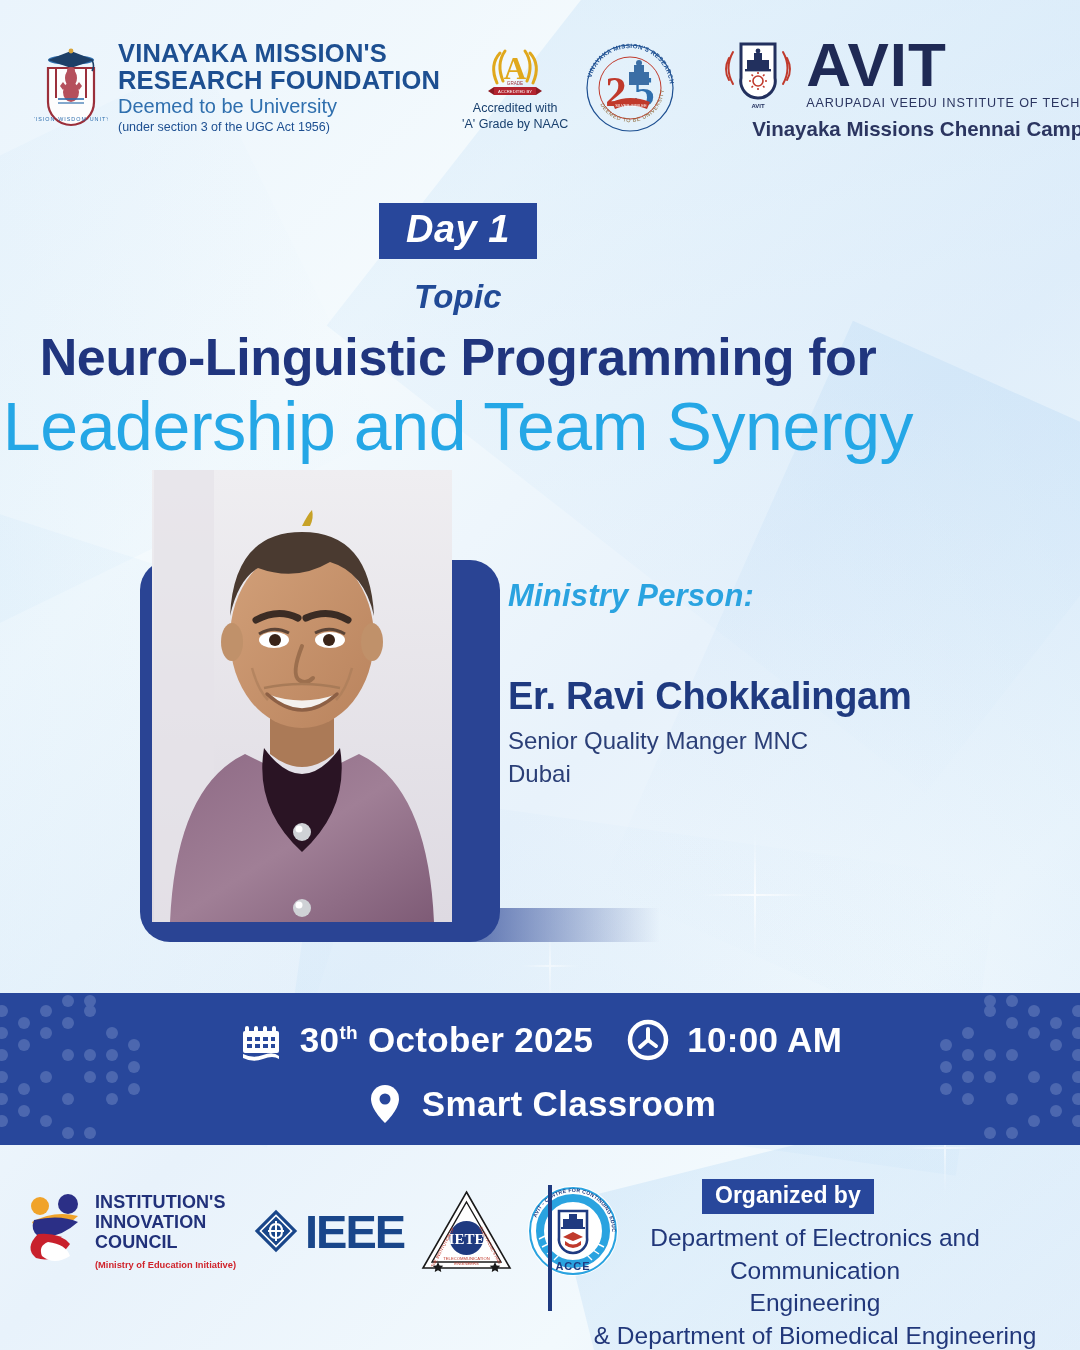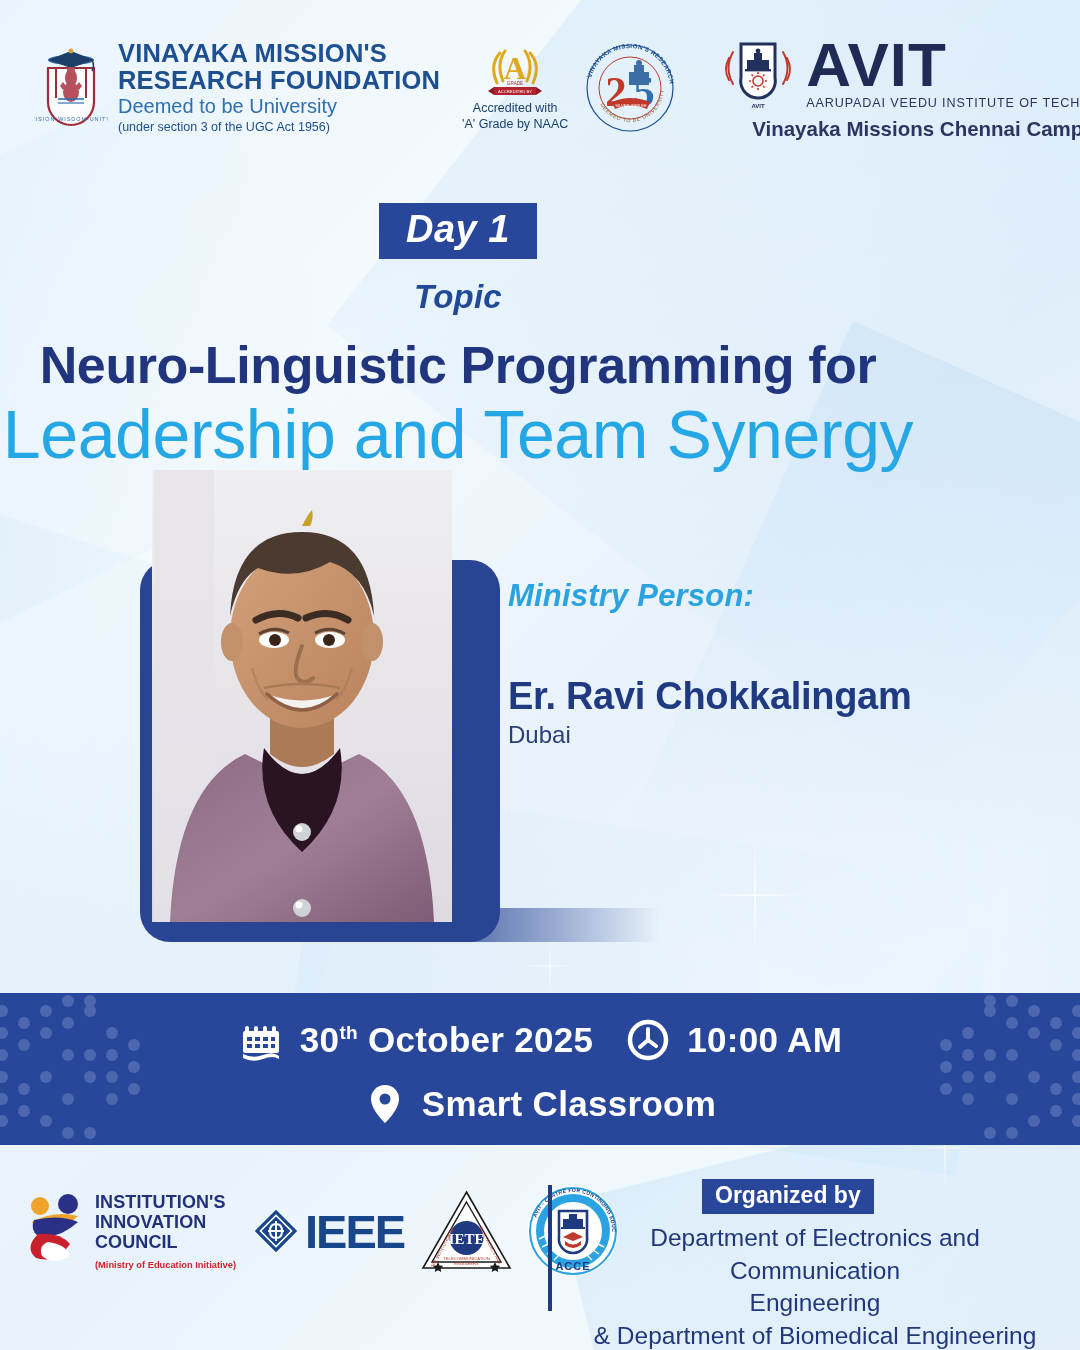--- a/index.html
+++ b/index.html
@@ -99,21 +99,21 @@
   .day-badge {
     display:inline-block; background:#28479b; color:#fff;
     font-size:38px; font-weight:bold; font-style:italic;
     padding:5px 27px 8px; letter-spacing:.5px;
   }
   .topic-label {
     margin-top:19px; font-size:33px; font-style:italic; font-weight:bold; color:#214a96;
     letter-spacing:.2px;
   }
   .title-l1 {
-    margin-top:20px; font-size:52px; font-weight:bold; color:#20357e; letter-spacing:-.4px;
+    margin-top:12px; font-size:52px; font-weight:bold; color:#20357e; letter-spacing:-.4px;
     line-height:1.12;
   }
   .title-l2 {
     font-size:68px; font-weight:normal; color:#25a7e6; letter-spacing:-.4px; line-height:1.18;
   }
 
   
   #photo-frame {
     position:absolute; left:140px; top:560px; width:360px; height:382px;
     background:#2a4494; border-radius:30px;
@@ -376,20 +376,21 @@
       <circle cx="150" cy="362" r="9" fill="#cfd2d6"></circle>
         <circle cx="147" cy="359" r="3.5" fill="#fff"></circle>
       <circle cx="150" cy="438" r="9" fill="#cfd2d6"></circle>
         <circle cx="147" cy="435" r="3.5" fill="#fff"></circle>
     </svg>
   </div>
 
   <div id="person">
     <div class="rp-label">Ministry Person:</div>
     <div class="rp-name">Er. Ravi Chokkalingam</div>
+    <div class="rp-role">Senior Quality Manger MNC</div>
     <div class="rp-city">Dubai</div>
   </div>
 
   <div id="eventbar">
     <div class="dots left">
       <svg width="210" height="152" viewBox="0 0 210 152">
         <g fill="#9fb3dd">
           <circle cx="14" cy="30" r="6"></circle>
             <circle cx="14" cy="52" r="6"></circle>
             <circle cx="14" cy="74" r="6"></circle>

